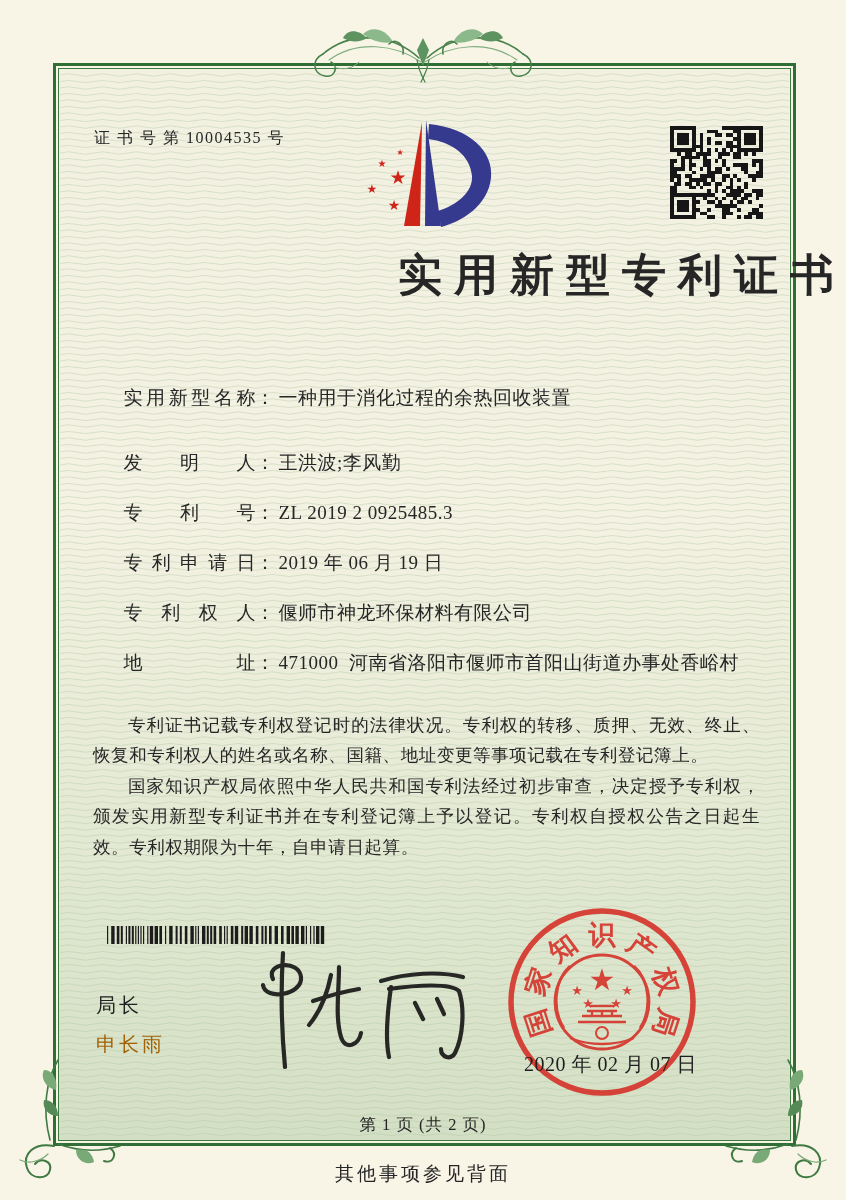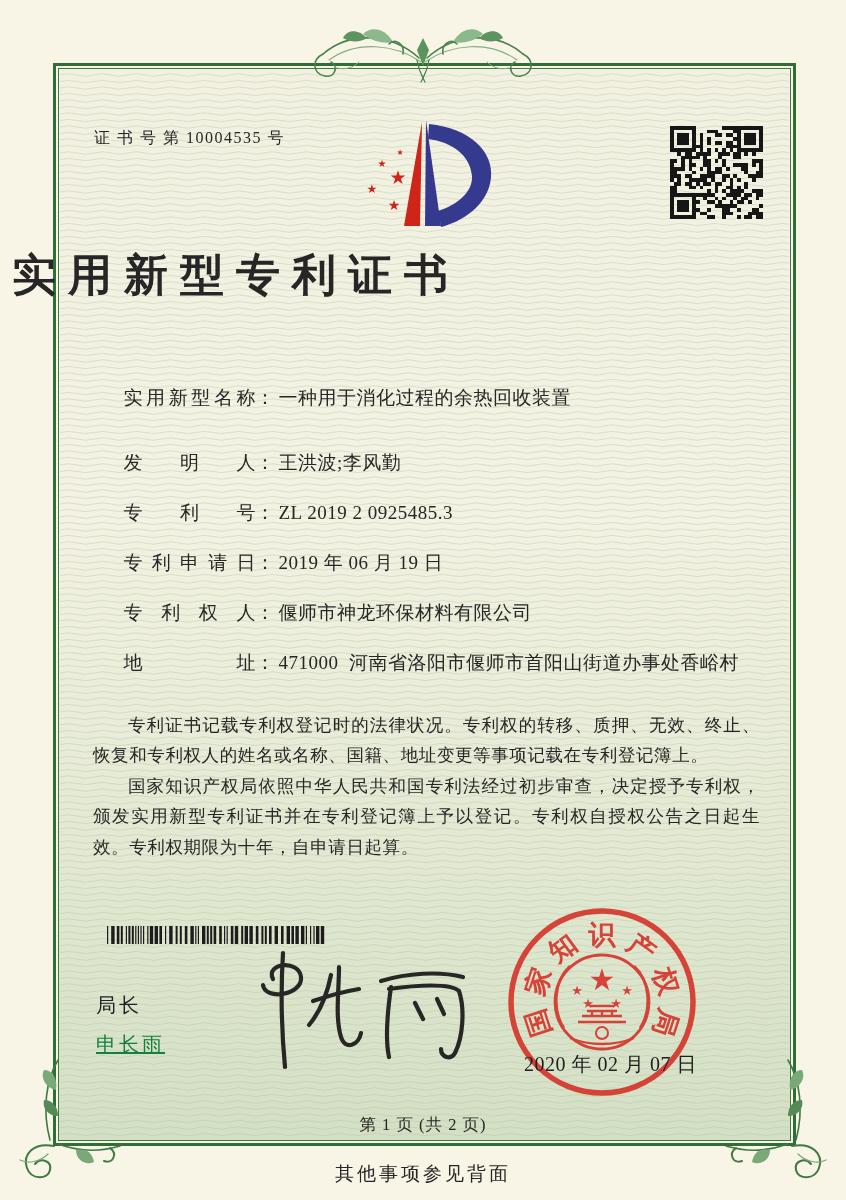--- a/index.html
+++ b/index.html
@@ -25,36 +25,36 @@
       rgba(176,205,164,0.30) 74%,
       rgba(168,199,156,0.46) 100%);
     pointer-events:none;
   }
   svg.waves{position:absolute; left:60px; top:70px; z-index:0; pointer-events:none;}
   .flourish{position:absolute; z-index:2; pointer-events:none;}
   
   .content{position:absolute; inset:0; z-index:3;}
   .abs{position:absolute;}
   .cert-no{left:94px; top:128px; font-size:16px; letter-spacing:1.5px; white-space:pre;}
-  .title{left:0; right:0; top:246px; text-align:left; font-size:44px; font-weight:700;
+  .title{left:0; right:0; top:246px; text-align:right; font-size:44px; font-weight:700;
          letter-spacing:12px; text-indent:12px;}
   .row{left:95px; right:50px; font-size:19px; white-space:pre-wrap;}
   .f-label{display:inline-block; width:132px; text-align:justify; text-align-last:justify;
            vertical-align:top;}
   .f-colon{display:inline-block; margin-right:4px;}
   .f-value{letter-spacing:0.5px;}
   .grant-group{position:absolute; left:330px; top:0; white-space:pre-wrap;}
   .grant-group .f-label{width:112px;}
   .paras{left:93px; right:86px; top:710px;}
   .paras p{margin:0; text-indent:2em; font-size:17.5px; line-height:1.74;
            letter-spacing:0.6px; text-align:justify;}
   .director-label{left:96px; top:992px; font-size:20px; letter-spacing:3px;
                   font-family:"Liberation Sans","DejaVu Sans",sans-serif; color:#222;}
   .director-name{left:96px; top:1031px; font-size:20px; letter-spacing:3px;
-                 font-family:"Liberation Sans","DejaVu Sans",sans-serif; color:#15803d;text-decoration:underline;}
+                 font-family:"Liberation Sans","DejaVu Sans",sans-serif; color:#a16207;}
   .seal-date{left:524px; top:1051px; font-size:20px; letter-spacing:0.5px;
              color:#1e1e1e; white-space:pre; z-index:5;}
   .page-info{left:0; right:0; top:1114px; text-align:center; font-size:16.5px;
              letter-spacing:1px; white-space:pre;}
   .back-note{left:0; right:0; top:1161px; text-align:center; font-size:19px;
              letter-spacing:3px; font-weight:500;}
   .seal-svg{position:absolute; left:502px; top:902px; z-index:4; opacity:0.93;}
   .sig-svg{position:absolute; left:235px; top:945px; z-index:4;}
   .logo-svg{position:absolute; left:342px; top:110px;}
   .qr-svg{position:absolute; left:670px; top:126px;}

